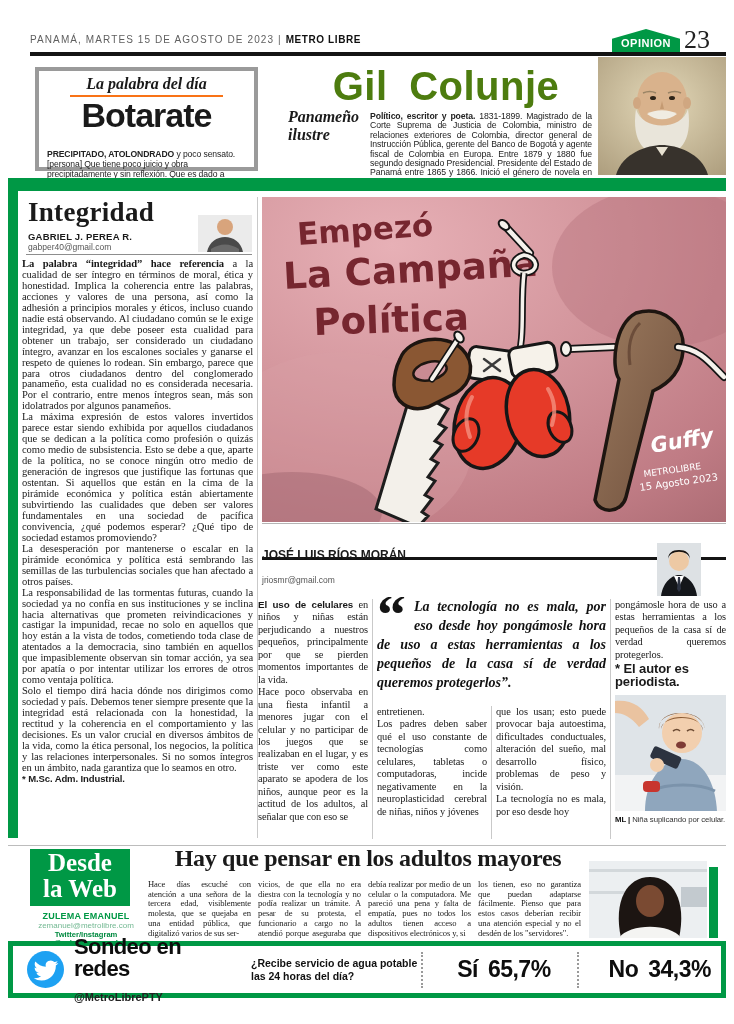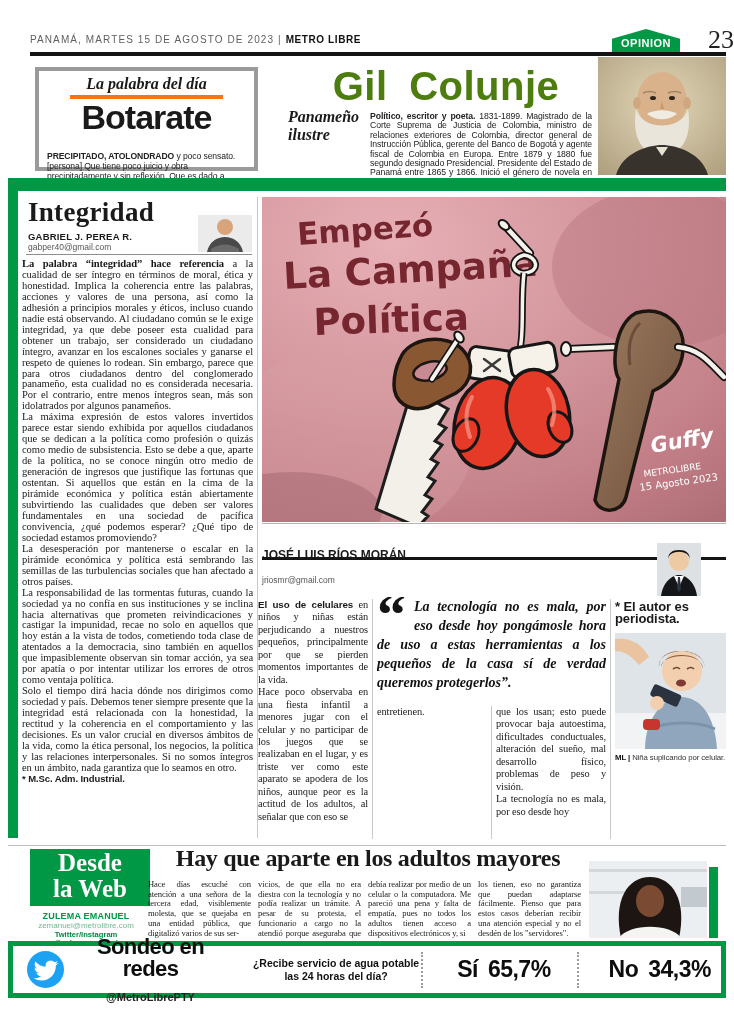--- a/index.html
+++ b/index.html
@@ -3,37 +3,37 @@
 <meta charset="utf-8">
 <style>
   * { margin:0; padding:0; box-sizing:border-box; }
   html,body { background:#e9e9e9; }
   .page {
     position:relative; width:734px; height:1024px; margin:0 auto;
     background:#fff; overflow:hidden;
     font-family:"Liberation Serif","DejaVu Serif",serif; color:#1a1a1a;
   }
   .abs { position:absolute; }
-  .sans { font-family:"Liberation Sans","DejaVu Sans",sans-serif;text-align:center; }
+  .sans { font-family:"Liberation Sans","DejaVu Sans",sans-serif; }
 
   
   .masthead-date { left:30px; top:34px; font-size:10px; letter-spacing:1.1px; color:#5f5f5f; }
   .masthead-date b { color:#101010; letter-spacing:0.6px; }
   .masthead-rule { left:30px; top:52px; width:696px; height:4px; background:#141414; }
   .opinion-badge { left:612px; top:29px; width:68px; height:23px; background:#009845;
     clip-path:polygon(0 42%,50% 0,100% 42%,100% 100%,0 100%);
     color:#fff; font-weight:bold; font-size:11px; letter-spacing:0.5px;
     display:flex; align-items:flex-end; justify-content:center; padding-bottom:3px; }
-  .page-number { left:684px; top:25px; font-size:26px; color:#222;margin-left:24px; }
+  .page-number { left:684px; top:25px; font-size:26px; color:#222; }
 
   
   .word-box { left:35px; top:67px; width:223px; height:104px; border:4px solid #9a9a9a;
     background:#fff; text-align:center; padding:4px 8px 0; }
   .word-kicker { font-style:italic; font-weight:bold; font-size:16px; display:inline-block;
-    border-bottom:4px solid #f97316; padding:0 16px 2px; }
+    border-bottom:2px solid #f97316; padding:0 16px 2px; }
   .word-title { font-size:34px; font-weight:bold; letter-spacing:-1px; line-height:1.05; margin-top:1px; }
   .word-def { font-size:8.6px; letter-spacing:-0.1px; line-height:1.18; text-align:left; margin-top:15px; color:#222; }
 
   
   .ilustre-name { left:296px; top:64px; width:300px; text-align:center; font-weight:bold;
     font-size:40px; letter-spacing:0.5px; word-spacing:10px; color:#4d7c0f; }
   .ilustre-kicker { left:288px; top:108px; font-style:italic; font-weight:bold; font-size:16px; line-height:1.1; }
   .ilustre-bio { left:370px; top:112px; width:222px; font-size:8.7px; line-height:1.08;
     text-align:justify; letter-spacing:-0.1px; color:#222; }
   .ilustre-photo { left:598px; top:57px; width:128px; height:118px; }
@@ -77,21 +77,21 @@
   .author-note { font-family:"Liberation Sans","DejaVu Sans",sans-serif; font-weight:bold; font-size:13px; margin-top:2px; text-align:left; }
   .child-photo { width:111px; height:116px; margin-top:7px; }
   .photo-caption { font-family:"Liberation Sans","DejaVu Sans",sans-serif; font-size:7.8px; color:#333; margin-top:3px; text-align:left; }
   .photo-caption b { color:#111; }
   .sep1 { left:372px; top:599px; height:240px; }
   .sep2 { left:491px; top:706px; height:133px; }
   .sep3 { left:610px; top:599px; height:240px; }
 
   
   .bottom-rule { left:8px; top:845px; width:718px; height:1px; background:#bcbcbc; }
-  .desde-box { left:30px; top:849px; width:120px; height:57px; background:#009845; color:#fff;
+  .desde-box { left:30px; top:849px; width:100px; height:57px; background:#009845; color:#fff;
     font-weight:bold; font-size:25px; line-height:1.04; text-align:center; padding-top:1px; }
   .desde-author { left:16px; top:911px; width:140px; text-align:center; line-height:1.15; }
   .desde-author .name { font-weight:bold; font-size:9px; color:#009845; letter-spacing:0.2px; }
   .desde-author .mail { font-size:8px; color:#74b993; }
   .desde-author .soc  { font-weight:bold; font-size:7.6px; color:#008a40; }
   .adultos-title { left:146px; top:845px; width:444px; text-align:center; font-weight:bold;
     font-size:24px; letter-spacing:-0.3px; }
   .web-col { font-size:8.6px; line-height:9.7px; text-align:justify; letter-spacing:-0.1px; height:60px; overflow:hidden; }
   .web-col1 { left:148px; top:880px; width:103px; }
   .web-col2 { left:258px; top:880px; width:103px; }
@@ -292,28 +292,30 @@
     <p>Hace poco observaba en una fiesta infantil a menores jugar con el celular y no participar de los juegos que se realizaban en el lugar, y es triste ver como este aparato se apodera de los niños, aunque peor es la actitud de los adultos, al señalar que con eso se</p>
   </div>
 
   <div class="abs cel-quote">
     <span class="quote-mark">“</span>
     <span>La tecnología no es mala, por eso desde hoy pongámosle hora de uso a estas herramientas a los pequeños de la casa sí de verdad queremos protegerlos”.</span>
   </div>
 
   <div class="abs news-col cel-col2">
     <p>entretienen.</p>
+    <p>Los padres deben saber qué el uso constante de tecnologías como celulares, tabletas o computadoras, incide negativamente en la neuroplasticidad cerebral de niñas, niños y jóvenes</p>
   </div>
 
   <div class="abs news-col cel-col3">
     <p>que los usan; esto puede provocar baja autoestima, dificultades conductuales, alteración del sueño, mal desarrollo físico, problemas de peso y visión.</p>
     <p>La tecnología no es mala, por eso desde hoy</p>
   </div>
 
   <div class="abs news-col cel-col4">
+    <p>pongámosle hora de uso a estas herramientas a los pequeños de la casa sí de verdad queremos protegerlos.</p>
     <p class="author-note">* El autor es periodista.</p>
     <div class="child-photo">
       <svg viewBox="0 0 111 116" width="111" height="116">
         <rect width="111" height="116" fill="#dfe4e8"></rect>
         <rect y="80" width="111" height="36" fill="#f2f3f4"></rect>
         <path d="M0,6 C16,4 28,12 34,24 L24,32 C16,22 8,18 0,18 Z" fill="#eac3a0"></path>
         <path d="M44,34 C42,14 90,12 90,36 C90,26 82,18 66,18 C52,18 44,24 44,34 Z" fill="#8a5a33"></path>
         <circle cx="67" cy="38" r="20" fill="#f2cfae"></circle>
         <path d="M46,34 C46,20 88,18 88,36 C86,26 78,22 66,22 C56,22 48,26 46,34 Z" fill="#8a5a33"></path>
         <path d="M58,36 q4,-3 7,0" stroke="#6b4a32" stroke-width="1.6" fill="none"></path>
@@ -339,21 +341,21 @@
   <div class="abs desde-box">
     <div>Desde</div>
     <div>la Web</div>
   </div>
   <div class="abs sans desde-author">
     <div class="name">ZULEMA EMANUEL</div>
     <div class="mail">zemanuel@metrolibre.com</div>
     <div class="soc">Twitter/Instagram</div>
     <div class="soc">@zulemaemanuel</div>
   </div>
-  <div class="abs adultos-title">Hay que aparte en los adultos mayores</div>
+  <div class="abs adultos-title">Hay que pensar en los adultos mayores</div>
   <div class="abs web-col web-col1">Hace días escuché con atención a una señora de la tercera edad, visiblemente molesta, que se quejaba en una entidad pública, que digitalizó varios de sus ser-</div>
   <div class="abs web-col web-col2">vicios, de que ella no era diestra con la tecnología y no podía realizar un trámite. A pesar de su protesta, el funcionario a cargo no la atendió porque aseguraba que se</div>
   <div class="abs web-col web-col3">debía realizar por medio de un celular o la computadora. Me pareció una pena y falta de empatía, pues no todos los adultos tienen acceso a dispositivos electrónicos y, si</div>
   <div class="abs web-col web-col4">los tienen, eso no garantiza que puedan adaptarse fácilmente. Pienso que para estos casos deberían recibir una atención especial y no el desdén de los "servidores".</div>
   <div class="abs zulema-photo">
     <svg viewBox="0 0 118 77" width="118" height="77">
       <rect width="118" height="77" fill="#eceff1"></rect>
       <rect x="0" y="8" width="118" height="3" fill="#d3d8db"></rect>
       <rect x="0" y="30" width="40" height="3" fill="#d3d8db"></rect>
       <rect x="92" y="26" width="26" height="20" fill="#c3cacf"></rect>

